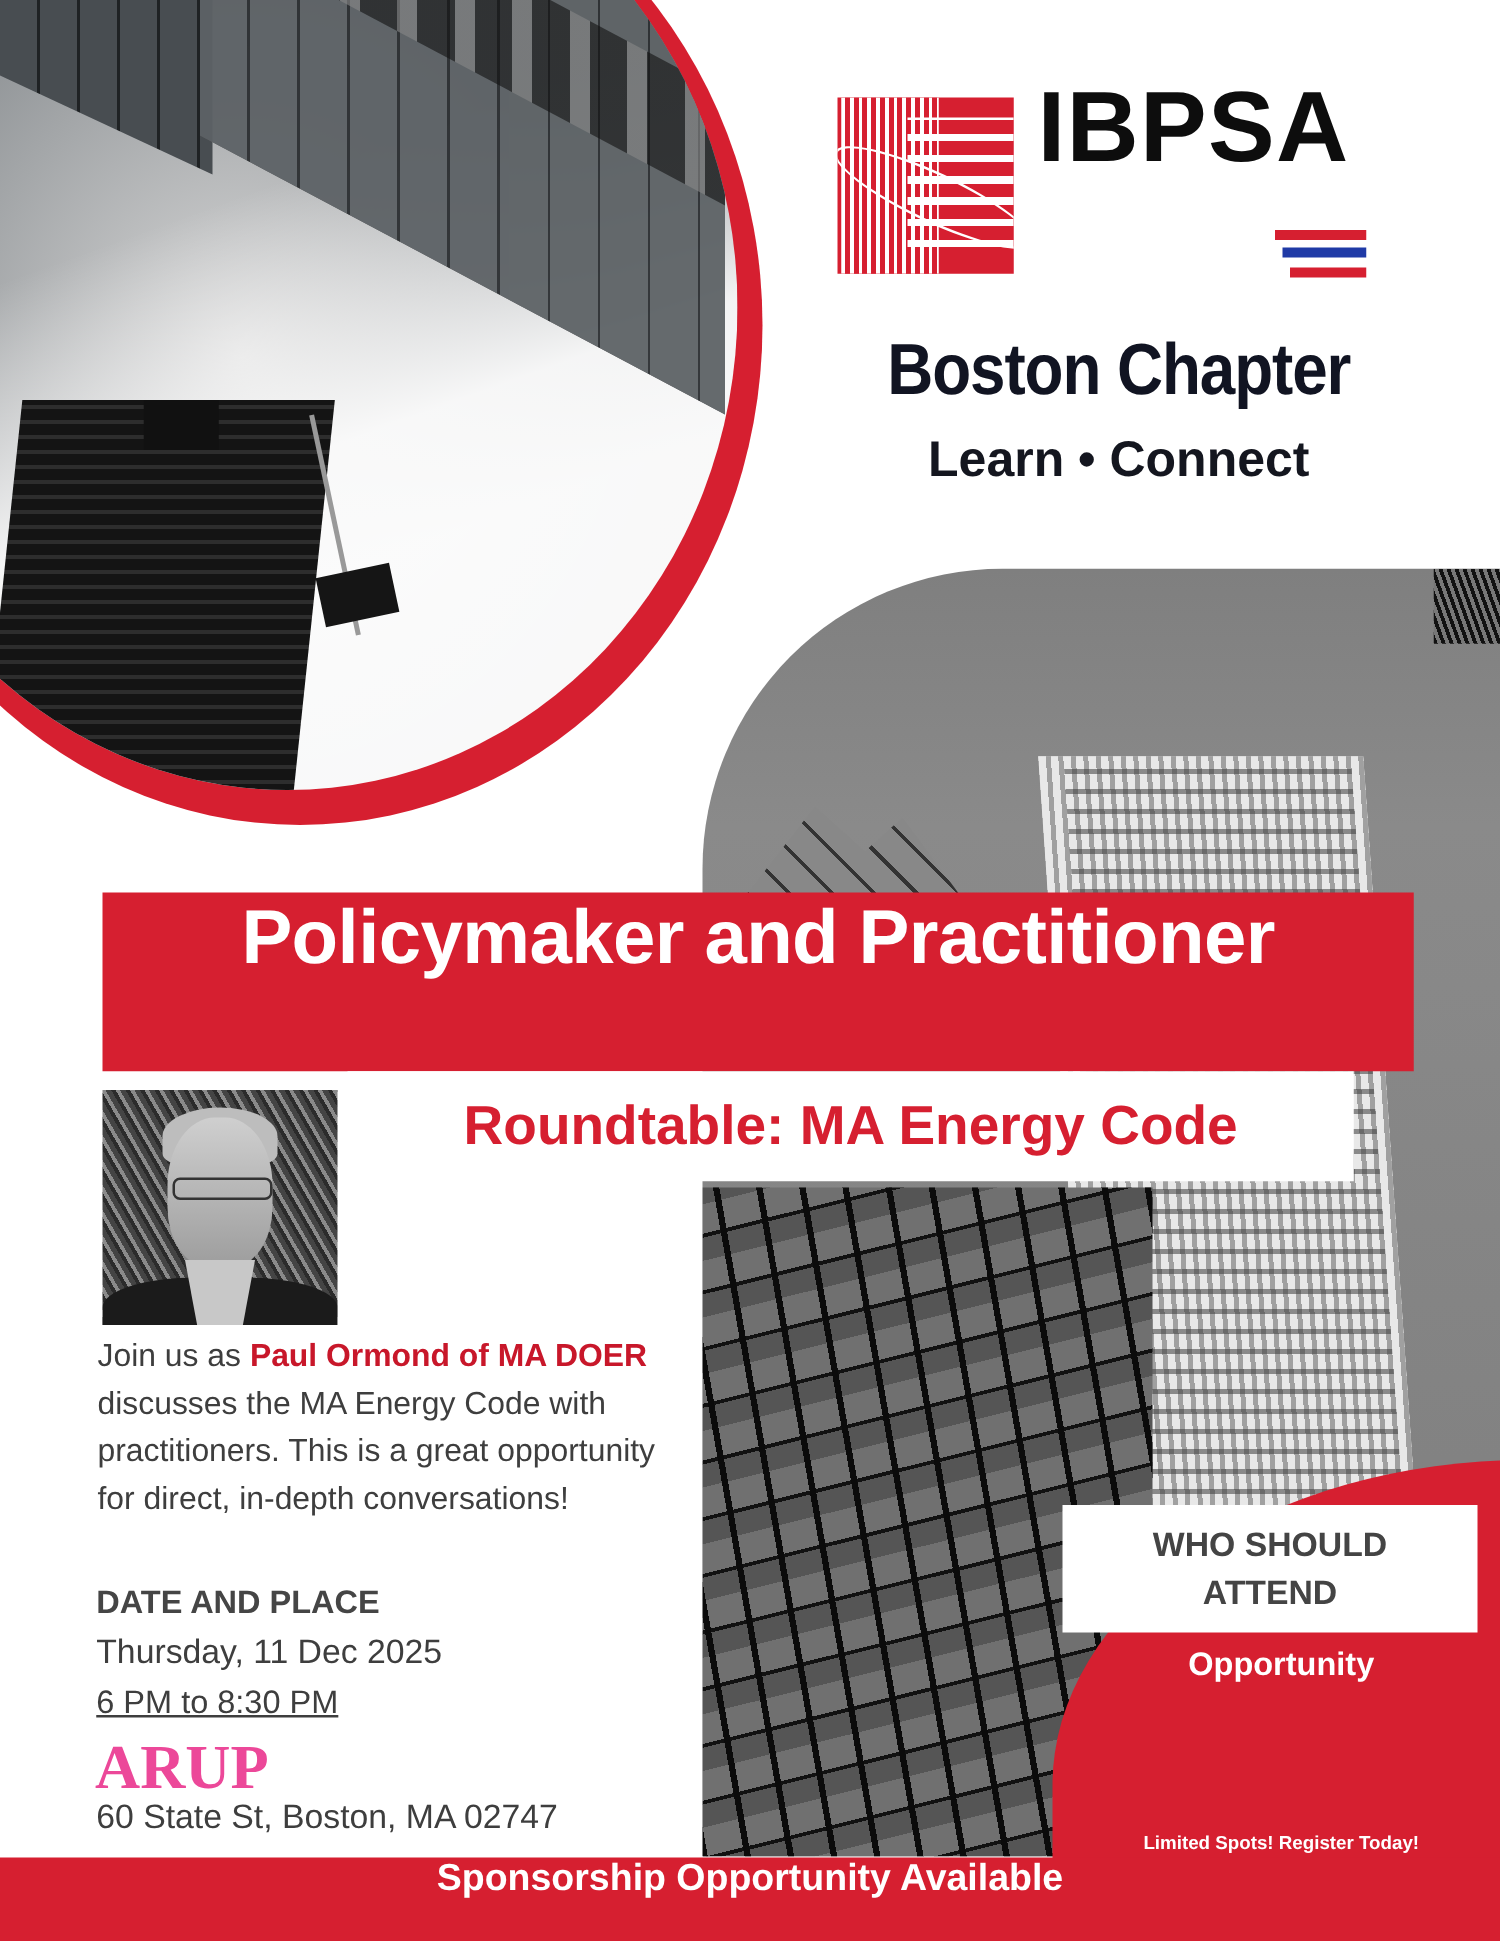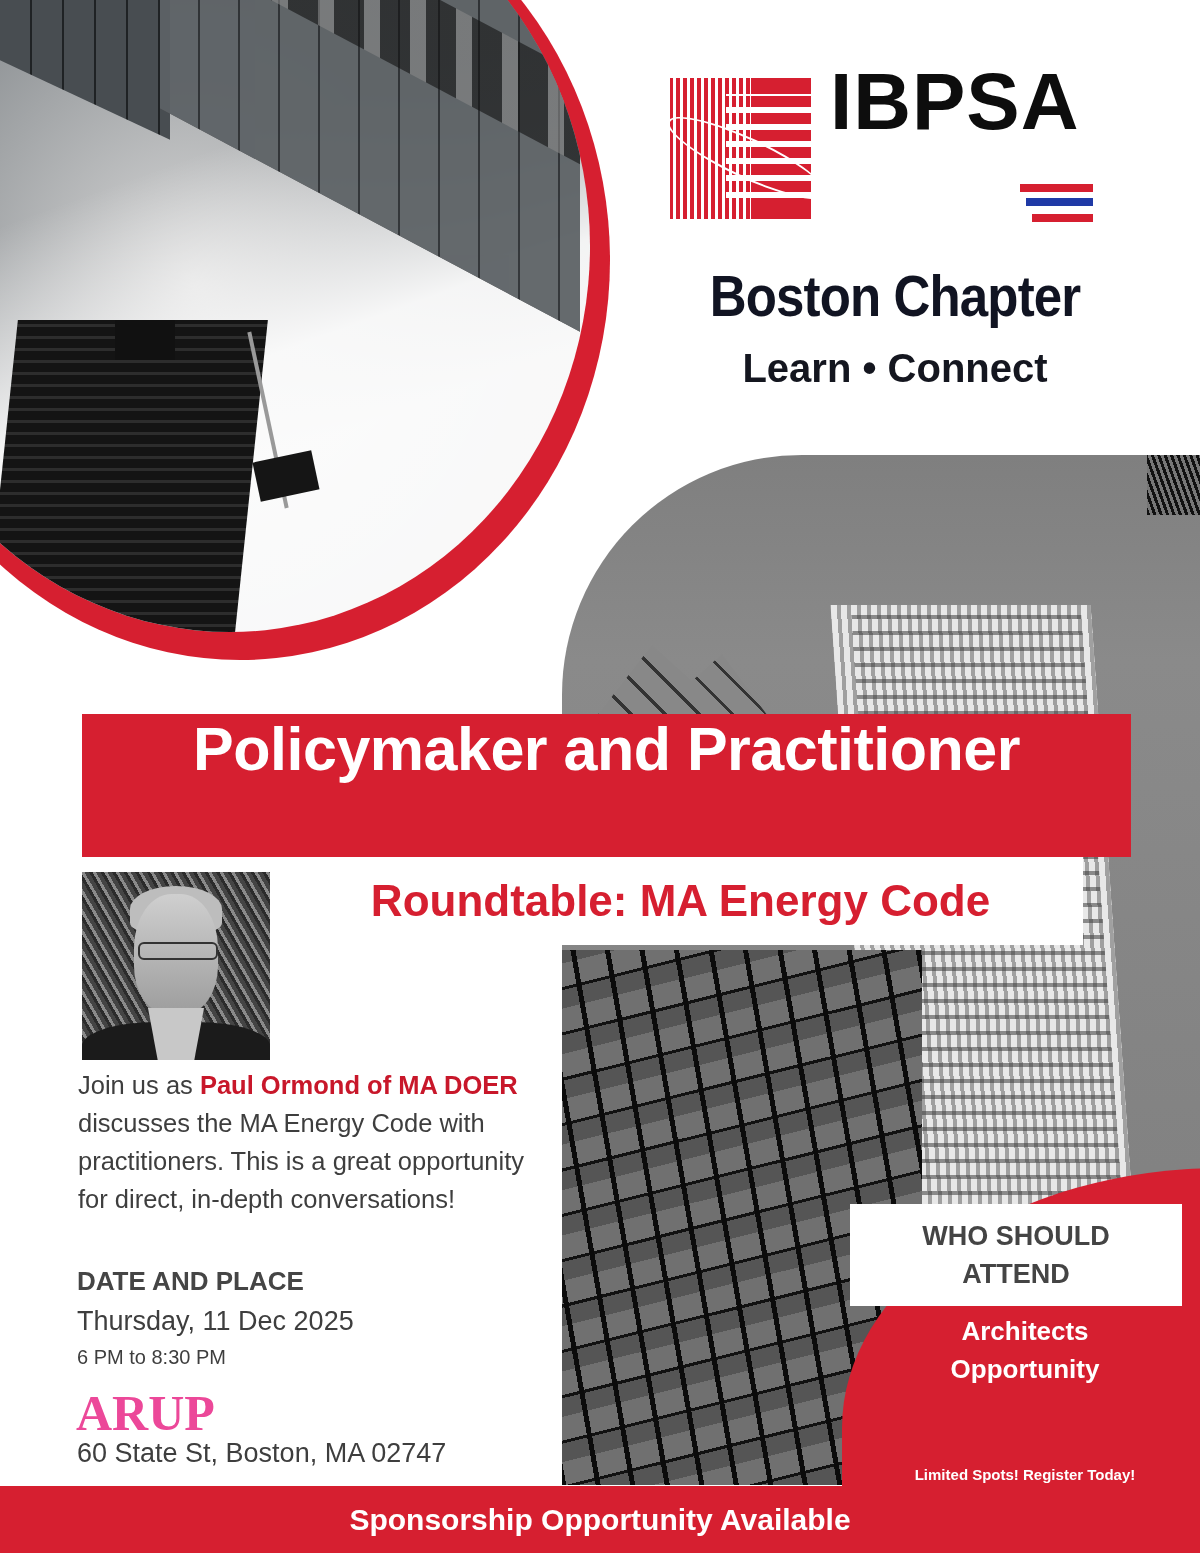--- a/index.html
+++ b/index.html
@@ -62,34 +62,34 @@
   #speaker-photo .glasses { left:56px; top:70px; width:76px; height:14px; border:2px solid #333; border-radius:6px; }
   #speaker-photo .jacket { left:0; top:150px; width:188px; height:60px; background:#1b1b1b; border-radius:40% 40% 0 0; }
   #speaker-photo .shirt { left:66px; top:136px; width:56px; height:60px; background:#c8c8c8; clip-path:polygon(0 0,100% 0,80% 100%,20% 100%); }
 
   
   #desc { left:78px; top:1066px; width:450px; font-size:25.5px; line-height:38px; color:#3e3e3e; }
   #desc b { color:#c8172a; }
 
   #date-heading { left:77px; top:1266px; font-weight:bold; font-size:26px; color:#454545; }
   #date-line { left:77px; top:1306px; font-size:27px; color:#3e3e3e; }
-  #time-line { left:77px; top:1346px; font-size:20px; color:#3e3e3e; }
+  #time-line { left:77px; top:1346px; font-size:26px; color:#3e3e3e;text-decoration:underline; }
   #arup { left:76px; top:1384px; font-family:"Liberation Serif", serif; font-weight:bold; font-size:50px; color:#ec4899; letter-spacing:0px; }
   #address { left:77px; top:1438px; font-size:27px; color:#3e3e3e; }
 
   
   #red-corner { left:842px; top:1168px; width:420px; height:340px; background:#d61f30; border-top-left-radius:380px 260px; }
   #attend-box { left:850px; top:1204px; width:332px; height:102px; background:#fff; display:flex; flex-direction:column; align-items:center; justify-content:center; }
   .attend-head { font-weight:bold; font-size:27px; color:#444; line-height:38px; }
   #attend-list { left:860px; top:1312px; width:330px; text-align:center; }
   .attend-item { color:#fff; font-weight:bold; font-size:26px; line-height:38px; }
   #limited { left:860px; top:1466px; width:330px; text-align:center; color:#fff; font-weight:bold; font-size:15px; }
 
   
-  #bottom-bar { left:0; top:1486px; width:1200px; height:67px; background:#d61f30; display:flex; align-items:center; justify-content:center; }
+  #bottom-bar { left:0; top:1486px; width:1200px; height:67px; background:#d61f30; display:flex; align-items:flex-start; justify-content:center; }
   #bottom-text { color:#fff; font-weight:bold; font-size:30px; }
 </style>
 </head>
 <body>
 
 <div id="circle-wrap" class="abs">
   <div id="circle-photo" class="abs">
     <div class="abs bldg-c"></div>
     <div class="abs bldg-a"></div>
     <div class="abs bldg-a2"></div>
@@ -147,20 +147,19 @@
 <div id="time-line" class="abs">6 PM to 8:30 PM</div>
 <div id="arup" class="abs">ARUP</div>
 <div id="address" class="abs">60 State St, Boston, MA 02747</div>
 
 <div id="red-corner" class="abs"></div>
 <div id="attend-box" class="abs">
   <div class="attend-head">WHO SHOULD</div>
   <div class="attend-head">ATTEND</div>
 </div>
 <div id="attend-list" class="abs">
-  <div class="attend-item">Architects</div>
   <div class="attend-item">Opportunity</div>
 </div>
 <div id="limited" class="abs">Limited Spots! Register Today!</div>
 
 <div id="bottom-bar" class="abs">
   <span id="bottom-text">Sponsorship Opportunity Available</span>
 </div>
 
 </body></html>

